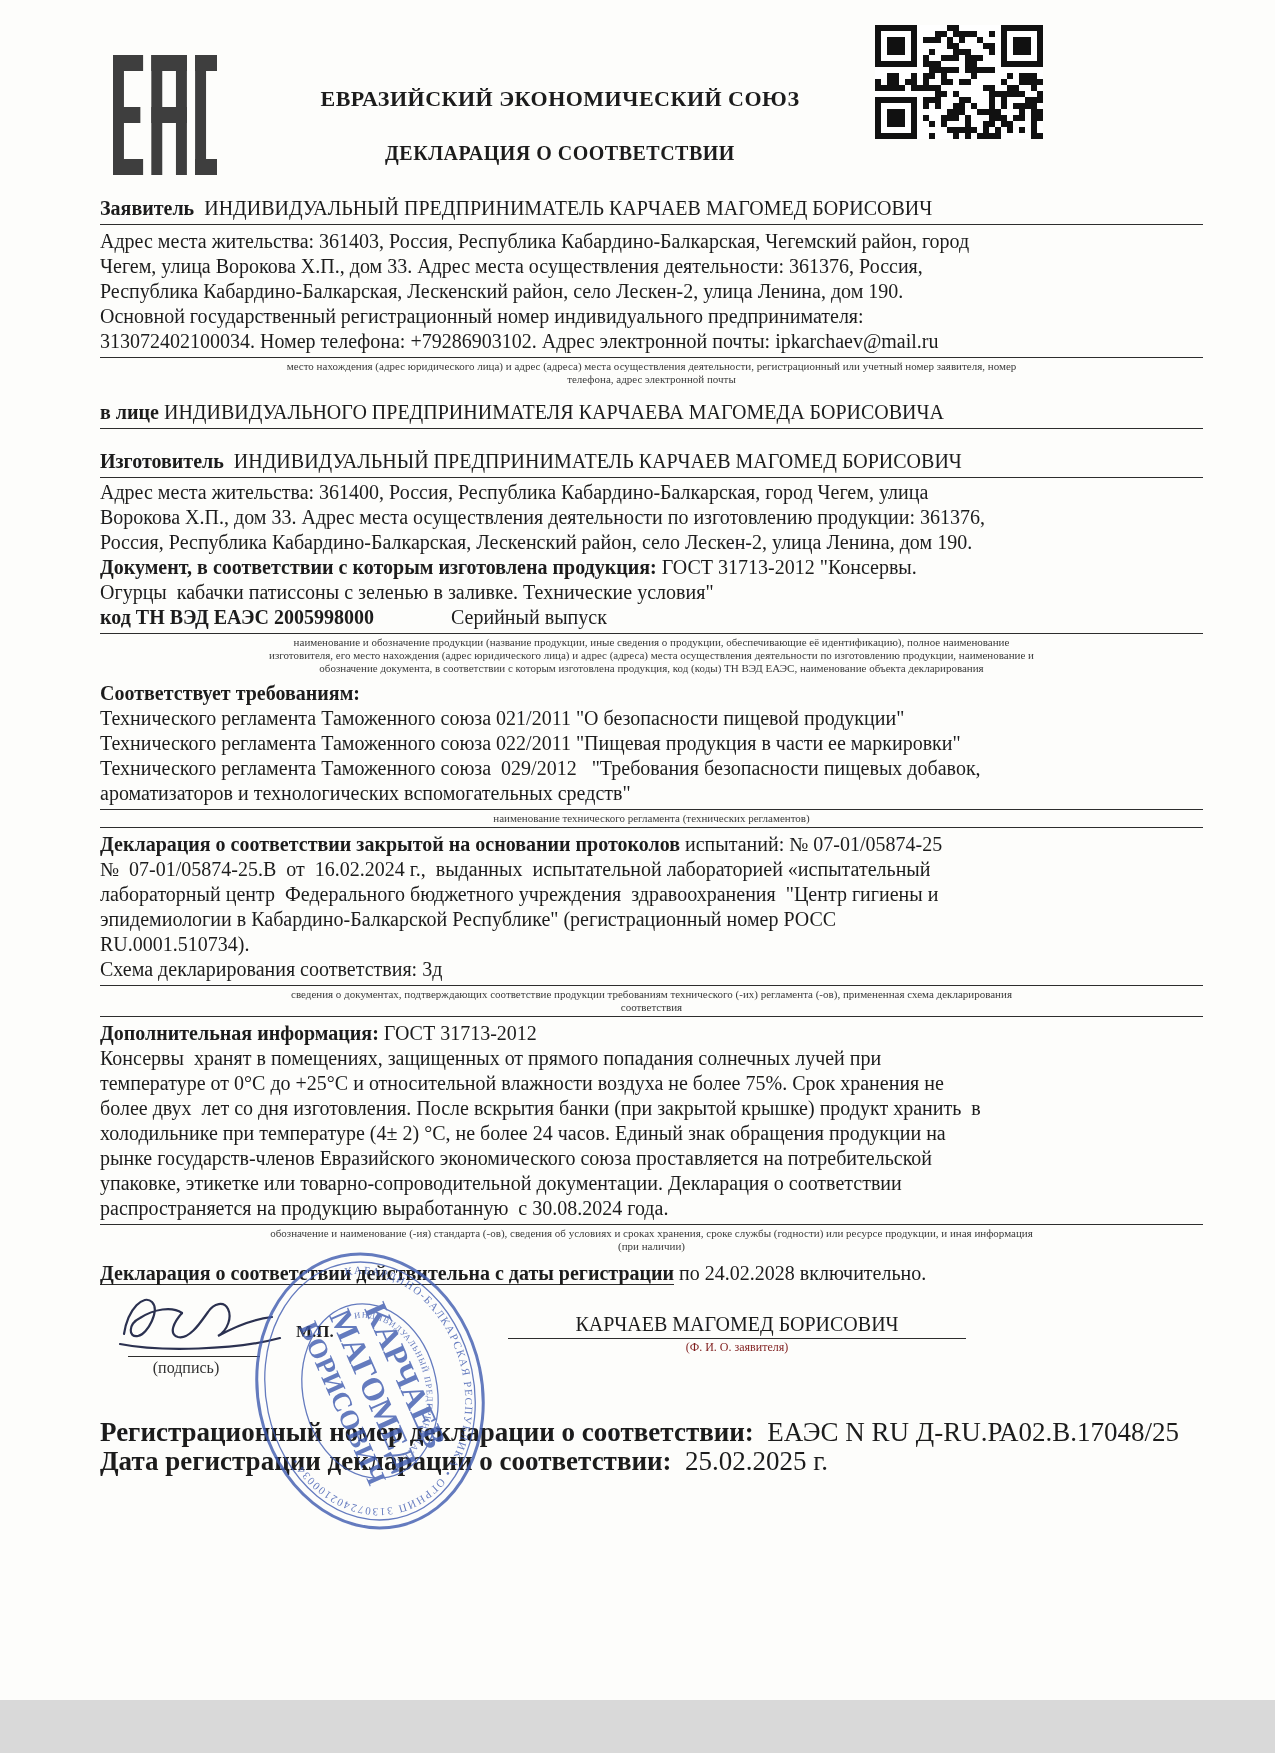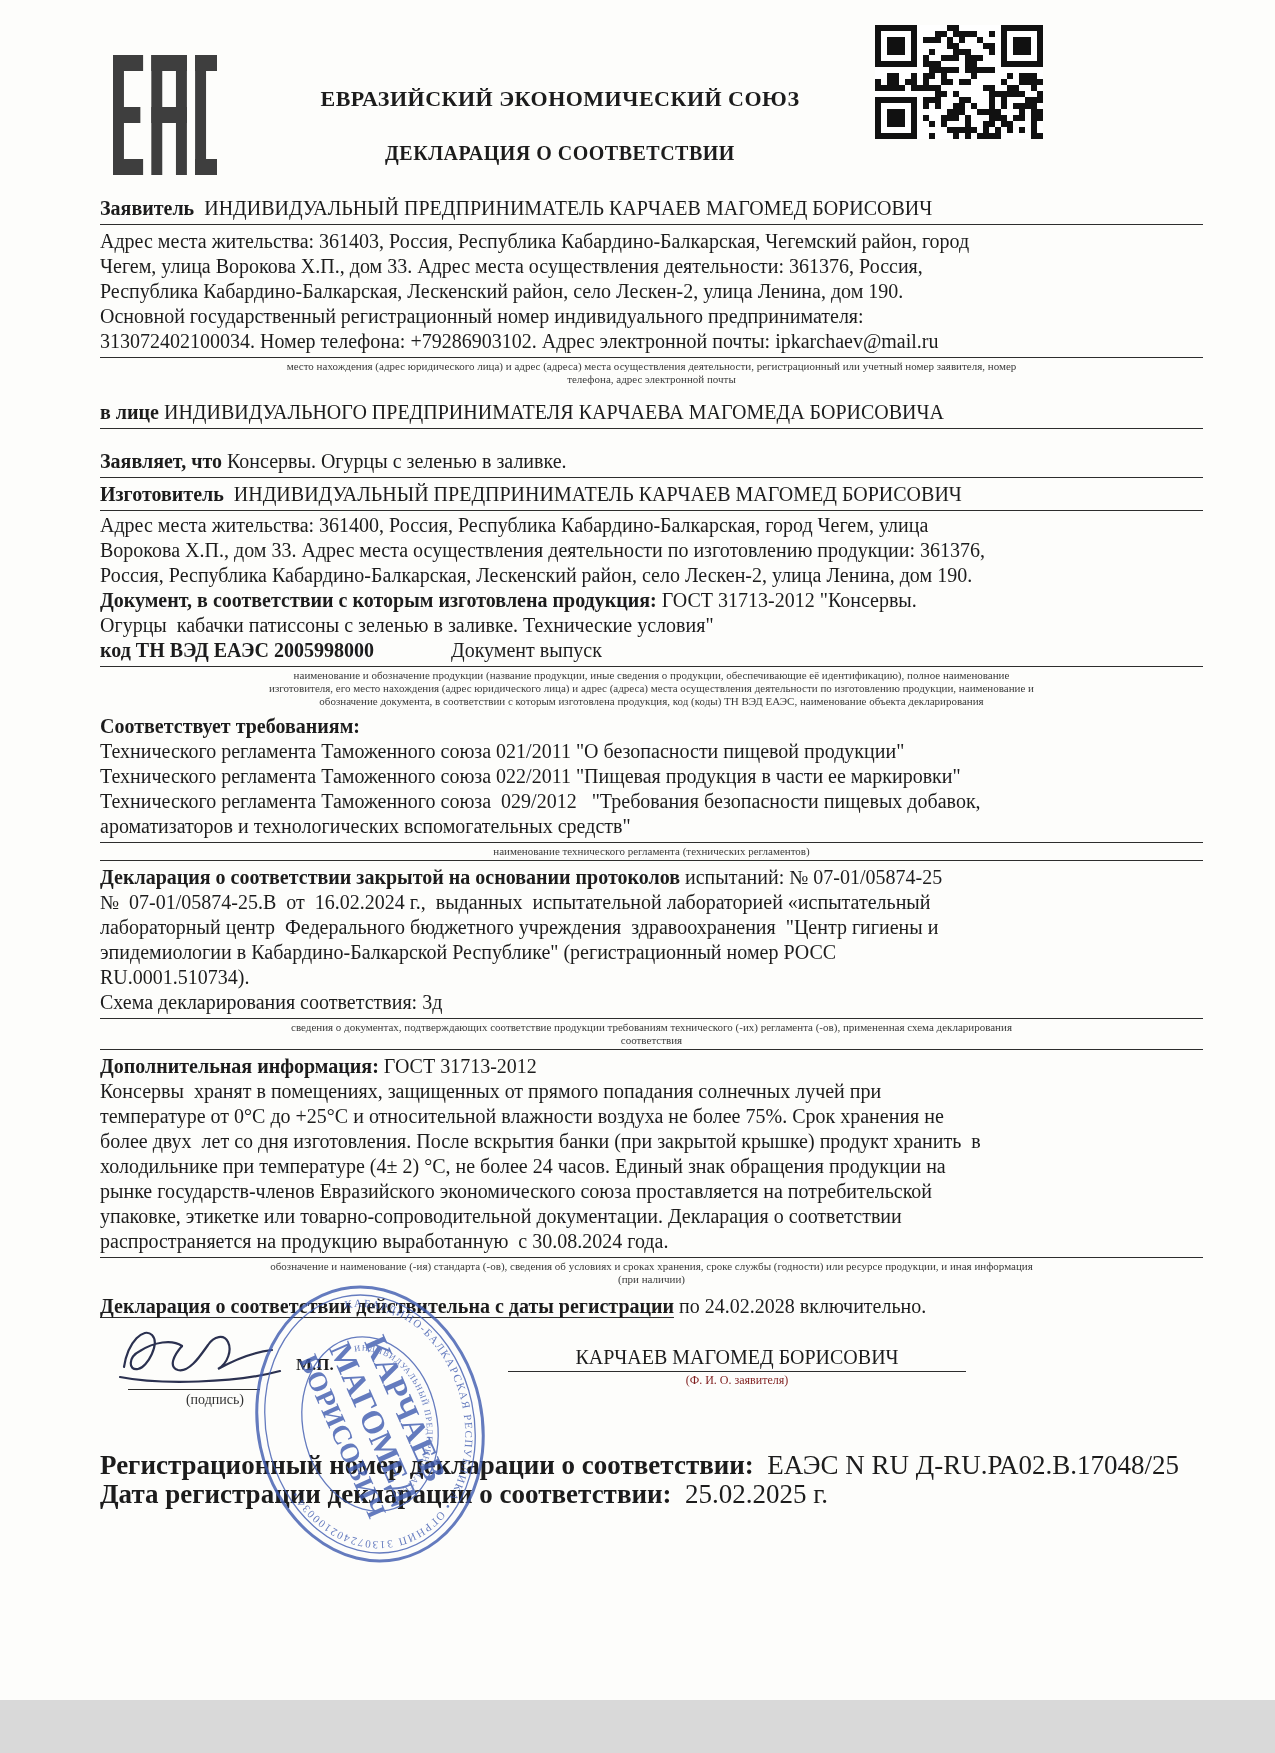--- a/index.html
+++ b/index.html
@@ -26,21 +26,21 @@
   }
   .mt2{margin-top:2px;} .mt4{margin-top:4px;} .mt6{margin-top:6px;}
   .mb2{margin-bottom:2px;} .mb4{margin-bottom:4px;} .mb6{margin-bottom:6px;}
   .mb8{margin-bottom:8px;} .mb14{margin-bottom:14px;} .mb20{margin-bottom:20px;}
   .issue-gap { margin-left:72px; }
   .note-ruled { border-bottom:1.6px solid #2d2d2d; padding-bottom:2px; }
   .validity b { border-bottom:1.5px solid #2d2d2d; }
   .sig-section { position:relative; height:106px; margin-top:10px; }
   .sig-svg { position:absolute; left:16px; top:-6px; }
   .sig-line { position:absolute; left:28px; top:60px; width:132px; border-top:1.4px solid #2d2d2d; }
-  .sig-caption { position:absolute; left:12px; top:63px; width:132px; text-align:right; font-size:14px; color:#333; }
+  .sig-caption { position:absolute; left:20px; top:63px; width:132px; text-align:center; font-size:16px; color:#333; }
   .mp { position:absolute; left:196px; top:26px; font-size:17px; font-weight:bold; }
   .fio-block { position:absolute; left:408px; top:16px; width:458px; text-align:center; }
   .fio-name { font-size:20px; line-height:24px; border-bottom:1.4px solid #2d2d2d; padding-bottom:2px; }
   .fio-caption { font-size:12px; color:#7f1d1d; margin-top:1px; }
   .stamp { position:absolute; left:142px; top:-58px; opacity:.8; pointer-events:none; }
   .reg { margin-top:16px; }
   .reg p { font-size:27px; line-height:29px; }
 </style>
 </head>
 <body>
@@ -264,41 +264,37 @@
 Основной государственный регистрационный номер индивидуального предпринимателя:
 313072402100034. Номер телефона: +79286903102. Адрес электронной почты: ipkarchaev@mail.ru</p>
     <p class="note mt2 mb14">место нахождения (адрес юридического лица) и адрес (адреса) места осуществления деятельности, регистрационный или учетный номер заявителя, номер
 телефона, адрес электронной почты</p>
 
     <p class="ln rule-b mb20">
       <b>в лице</b>
       <span>ИНДИВИДУАЛЬНОГО ПРЕДПРИНИМАТЕЛЯ КАРЧАЕВА МАГОМЕДА БОРИСОВИЧА</span>
     </p>
 
-    <p class="ln rule-b mb4">
-      <b>Заявляет, что</b>
-      <span>Консервы. Огурцы с зеленью в заливке.</span>
-    </p>
 
     <p class="ln rule-b mb2">
       <b>Изготовитель</b>&nbsp;
       <span>ИНДИВИДУАЛЬНЫЙ ПРЕДПРИНИМАТЕЛЬ КАРЧАЕВ МАГОМЕД БОРИСОВИЧ</span>
     </p>
 
     <p class="ln pre">Адрес места жительства: 361400, Россия, Республика Кабардино-Балкарская, город Чегем, улица
 Ворокова Х.П., дом 33. Адрес места осуществления деятельности по изготовлению продукции: 361376,
 Россия, Республика Кабардино-Балкарская, Лескенский район, село Лескен-2, улица Ленина, дом 190.</p>
 
     <p class="ln pre"><b>Документ, в соответствии с которым изготовлена продукция:</b><span> ГОСТ 31713-2012 "Консервы.
 Огурцы  кабачки патиссоны с зеленью в заливке. Технические условия"</span></p>
 
     <p class="ln rule-b">
       <b>код ТН ВЭД ЕАЭС</b>
       <b>2005998000</b>
-      <span class="issue-gap">Документ выпуск</span>
+      <span class="issue-gap">Серийный выпуск</span>
     </p>
     <p class="note mt2 mb6">наименование и обозначение продукции (название продукции, иные сведения о продукции, обеспечивающие её идентификацию), полное наименование
 изготовителя, его место нахождения (адрес юридического лица) и адрес (адреса) места осуществления деятельности по изготовлению продукции, наименование и
 обозначение документа, в соответствии с которым изготовлена продукция, код (коды) ТН ВЭД ЕАЭС, наименование объекта декларирования</p>
 
     <p class="ln">
       <b>Соответствует требованиям:</b>
     </p>
     <p class="ln">Технического регламента  Таможенного союза  021/2011 "О безопасности пищевой продукции"</p>
     <p class="ln">Технического регламента Таможенного союза 022/2011 "Пищевая продукция в части ее маркировки"</p>

